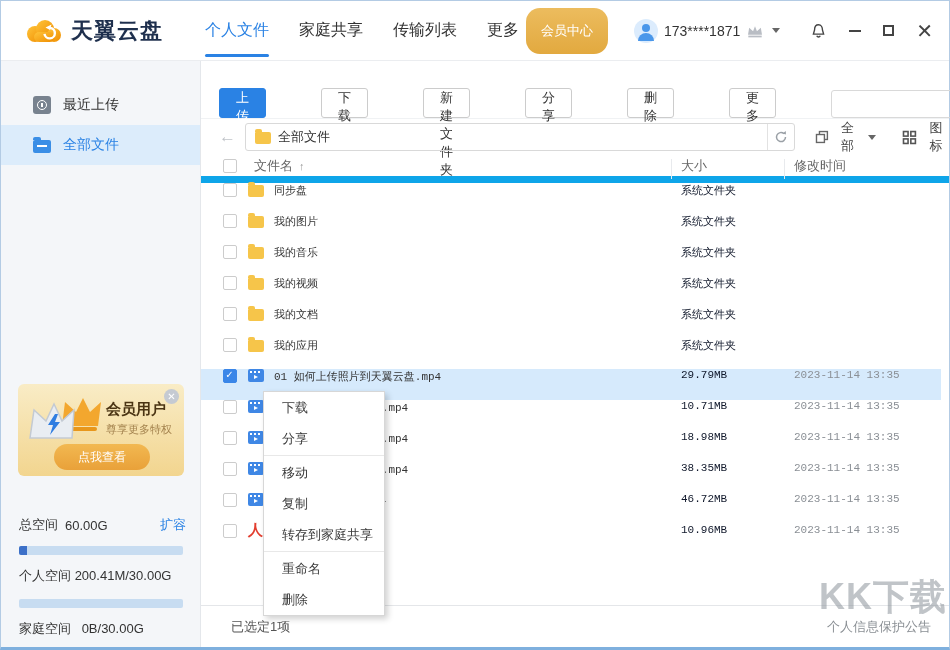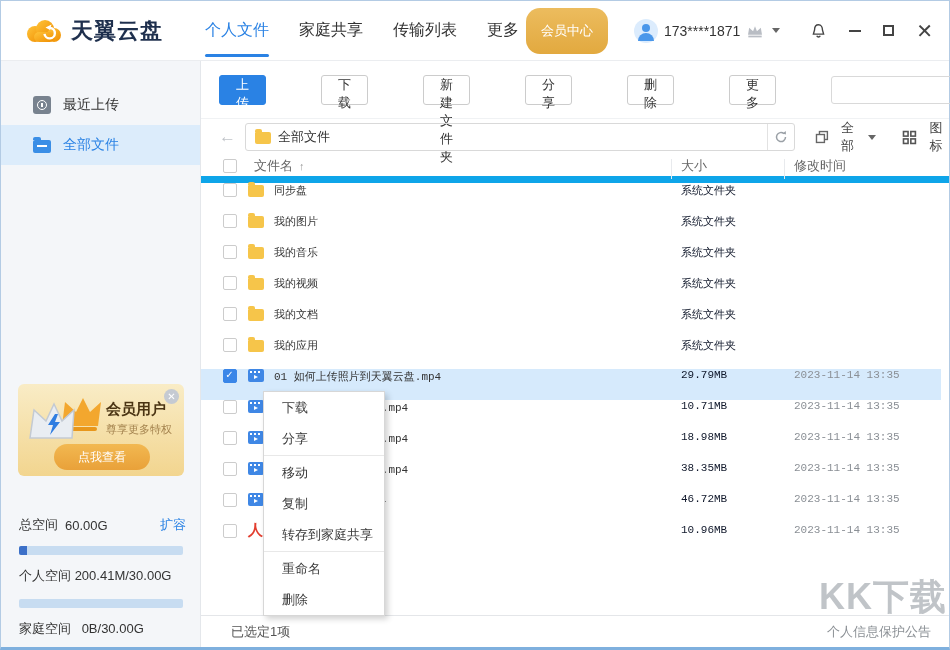--- a/index.html
+++ b/index.html
@@ -69,21 +69,21 @@
   .st-row .grow { flex:1; }
   .expand-link { color:#2a82e4; cursor:pointer; text-decoration:none; font-size:13px; }
   .bar { width:164px; height:9px; background:#c7dcf1; border-radius:2px; margin-top:12px; overflow:hidden; }
   .bar .fill { height:100%; background:#3c70c8; }
   .st-label { margin-top:12px; }
   .gap-lg { margin-top:14px; }
 
   
   .main { position:absolute; top:60px; left:200px; right:0; bottom:0; background:#fff; }
 
-  .toolbar { height:58px; display:flex; align-items:center; padding-left:18px; border-bottom:1px solid #f0f2f4;gap:40px; }
+  .toolbar { height:58px; display:flex; align-items:flex-end; padding-left:18px; border-bottom:1px solid #f0f2f4;gap:40px; }
   .tb-btn { height:30px; padding:0 16px; margin-right:15px; background:#fff; border:1px solid #ccc;
             border-radius:3px; font-size:13px; color:#333; cursor:pointer; }
   .tb-btn.primary { background:#2a82e4; border-color:#2a82e4; color:#fff; }
   .search-box { margin-left:auto; margin-right:20px; width:146px; height:28px; border:1px solid #d9d9d9;
                 border-radius:3px; display:flex; align-items:center; }
   .search-box input { flex:1; border:none; outline:none; height:100%; padding:0 6px; font-size:13px;
                       font-family:inherit; background:transparent; }
   .search-box svg { margin-right:6px; }
 
   .crumb-row { height:36px; display:flex; align-items:center; padding-left:18px; }
@@ -132,21 +132,21 @@
   .thead .h-size { position:absolute; left:480px; }
   .thead .h-date { position:absolute; left:593px; }
 
   
   .ctx-menu { position:absolute; left:62px; top:330px; width:122px; background:#fff;
               border:1px solid #d7d7d7; box-shadow:3px 3px 6px rgba(0,0,0,0.18); z-index:30; }
   .ctx-item { height:31px; line-height:31px; padding-left:18px; font-size:13px; color:#3a3a3a; cursor:pointer; }
   .ctx-div { height:1px; background:#e8e8e8; margin:1px 0; }
 
   
-  .statusbar { position:absolute; left:0; right:0; bottom:0; height:32px; border-top:1px solid #e4e6e9;
+  .statusbar { position:absolute; left:0; right:0; bottom:0; height:42px; border-top:1px solid #e4e6e9;
                display:flex; align-items:center; background:#fff; z-index:10; }
   .sel-text { margin-left:30px; font-size:13px; color:#555; }
   .privacy { margin-left:auto; margin-right:18px; font-size:13px; color:#8a8f94; cursor:pointer;
              text-decoration:none; z-index:12; }
 
   
   .wm-brand { position:absolute; right:2px; top:572px; font-size:36px; font-weight:bold; color:#8e959c;
               opacity:.55; letter-spacing:1px; z-index:25; pointer-events:none;text-align:right; }
   .wm-url { position:absolute; right:6px; top:614px; font-size:20px; font-weight:bold; color:#a7adb4;
             opacity:.55; z-index:9; pointer-events:none; }

